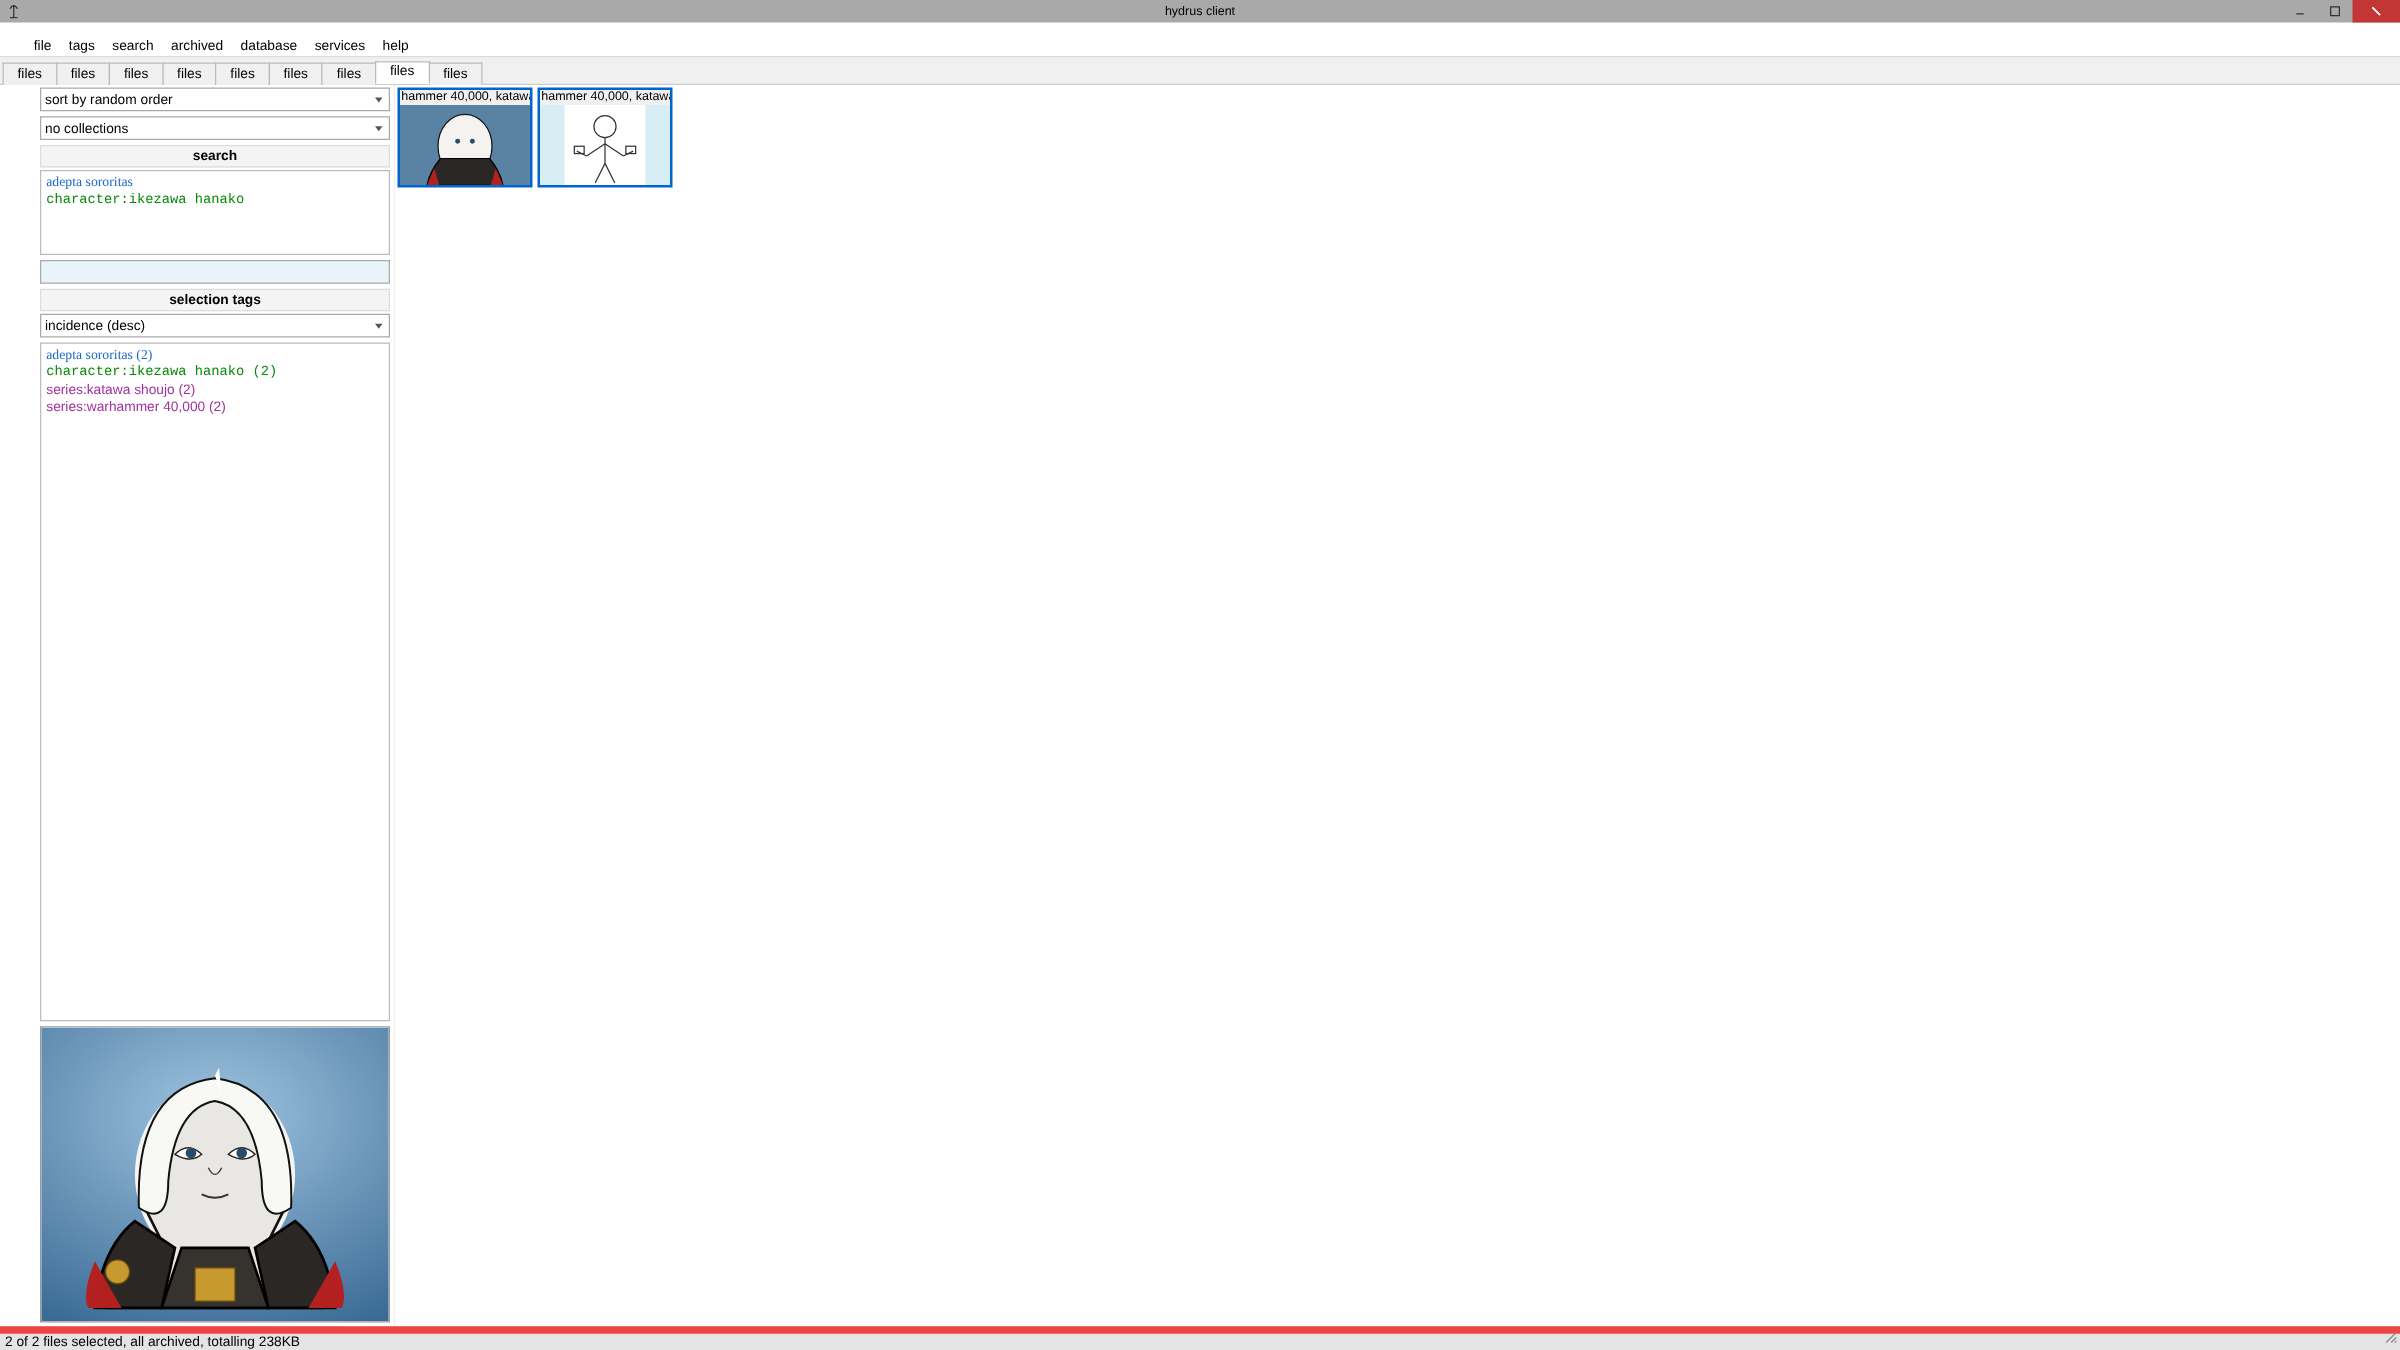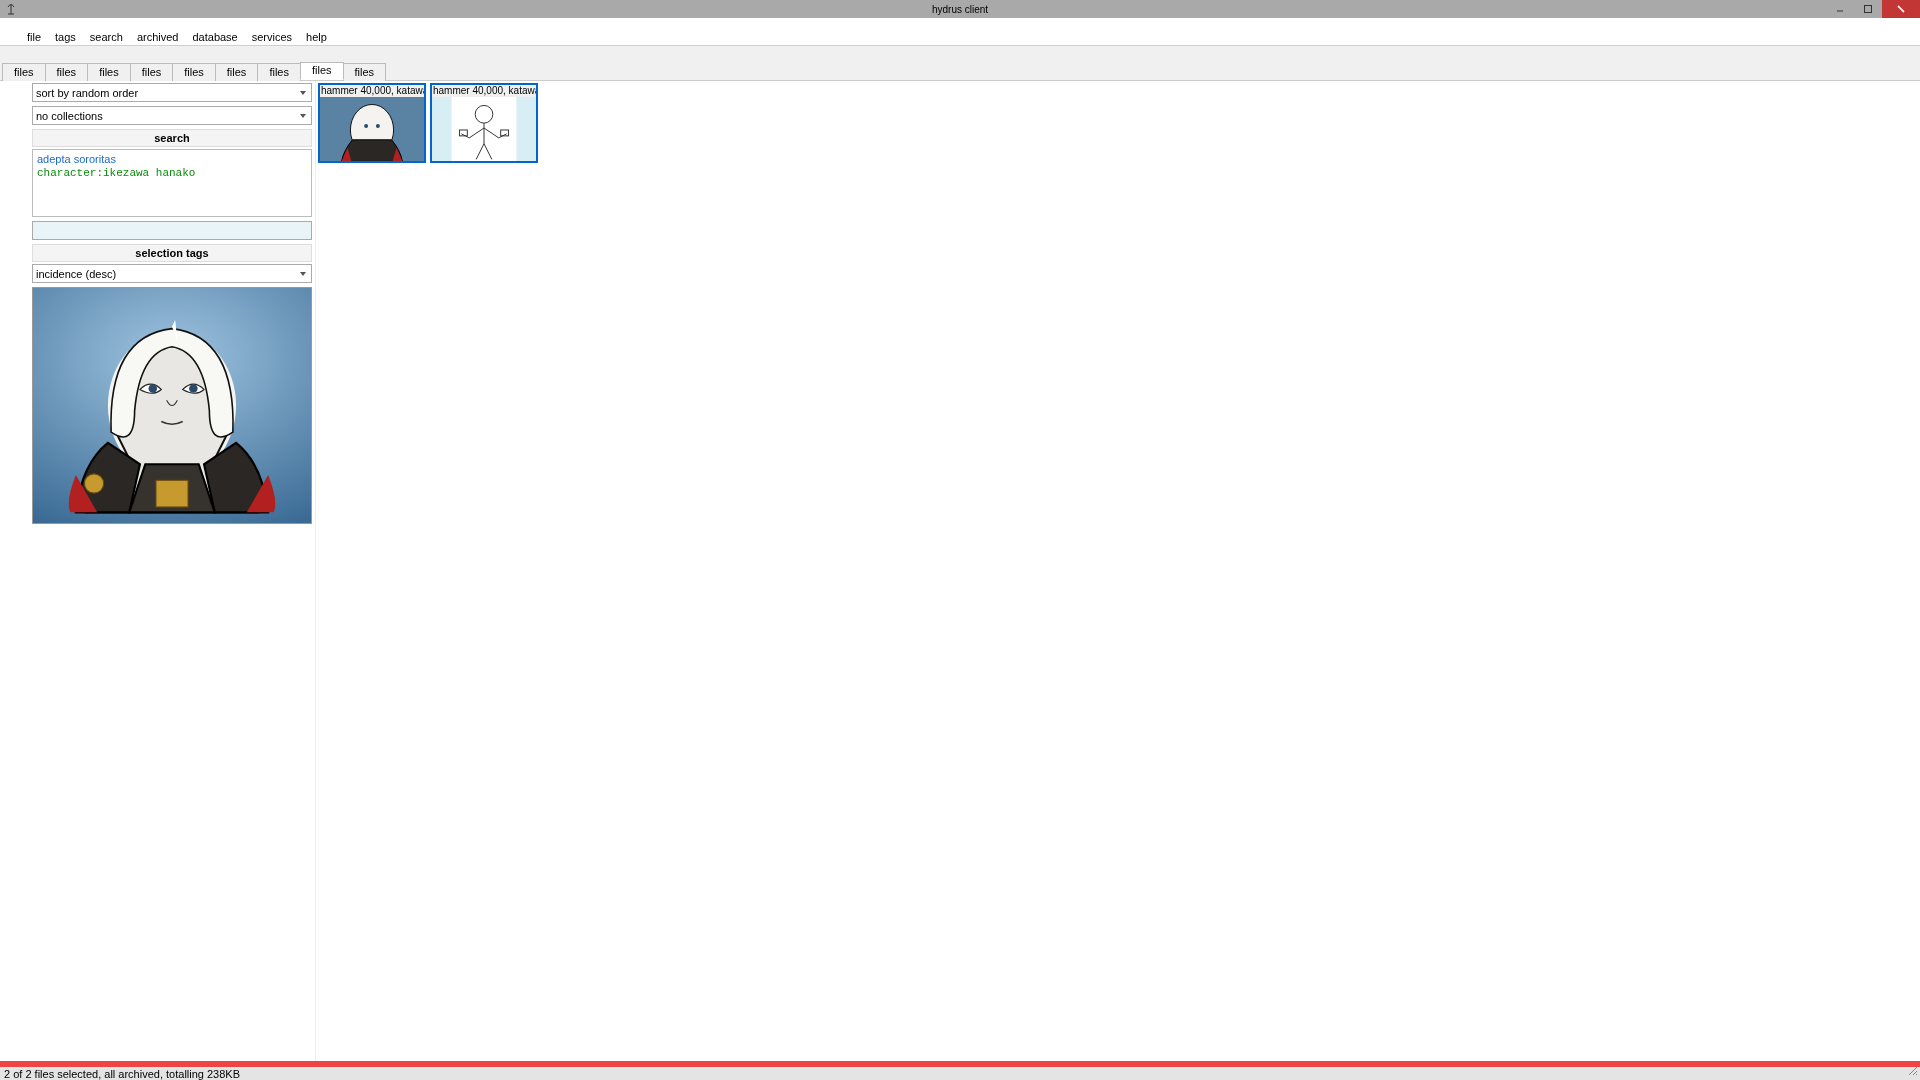--- a/index.html
+++ b/index.html
@@ -60,21 +60,21 @@
 }
 .menubar .menu-item {
   padding: 1px 7px;
   font-size: 11px;
   cursor: pointer;
 }
 .tabsbar {
   display: flex;
   background: #f0f0f0;
   border-bottom: 1px solid #ccc;
-  padding-top: 16px;
+  padding-top: 3px;
   padding-left: 2px;
 }
 .tab {
   padding: 2px 11px 2px 11px;
   font-size: 11px;
   border: 1px solid #bbb;
   border-bottom: none;
   margin-right: -1px;
   background: #f0f0f0;
   cursor: pointer;
@@ -142,21 +142,21 @@
 }
 .taglist.search-list { height: 68px; }
 .tag-input {
   margin: 2px 3px;
   height: 19px;
   border: 1px solid #aaa;
   background: #e8f4f8;
 }
 .taglist.selection-list { flex: 1; min-height: 260px; }
 .tag-row { line-height: 14px; cursor: pointer; }
-.tag-blue { color: #1b6ac9; }
+.tag-blue { color: #1b6ac9; font-family: Liberation Serif, serif; }
 .tag-green { color: #0a8a0a; font-family: Liberation Mono, monospace; }
 .tag-purple { color: #a0309e; }
 .preview-box {
   height: 237px;
   margin: 2px 3px 3px 3px;
   border: 1px solid #999;
   display: flex;
   align-items: center;
   justify-content: center;
   background: #fff;
@@ -277,20 +277,26 @@
     <div class="section-header">search</div>
     <div class="taglist search-list" id="search-tags">
         <div class="tag-row tag-blue">adepta sororitas</div>
         <div class="tag-row tag-green">character:ikezawa hanako</div>
       </div>
     <div class="tag-input"></div>
     <div class="section-header">selection tags</div>
     <div class="dropdown">
       <span>incidence (desc)</span>
     </div>
+    <div class="taglist selection-list" id="selection-tags">
+        <div class="tag-row tag-blue">adepta sororitas (2)</div>
+        <div class="tag-row tag-green">character:ikezawa hanako (2)</div>
+        <div class="tag-row tag-purple">series:katawa shoujo (2)</div>
+        <div class="tag-row tag-purple">series:warhammer 40,000 (2)</div>
+      </div>
     <div class="preview-box">
       <svg class="preview-img" viewBox="0 0 310 220" preserveAspectRatio="xMidYMid slice">
         <defs>
           <radialGradient id="sky" cx="50%" cy="30%" r="80%">
             <stop offset="0%" stop-color="#9fc4e0"></stop>
             <stop offset="100%" stop-color="#3a6a94"></stop>
           </radialGradient>
         </defs>
         <rect width="310" height="220" fill="url(#sky)"></rect>
         <ellipse cx="155" cy="110" rx="60" ry="70" fill="#f4f4f2"></ellipse>

